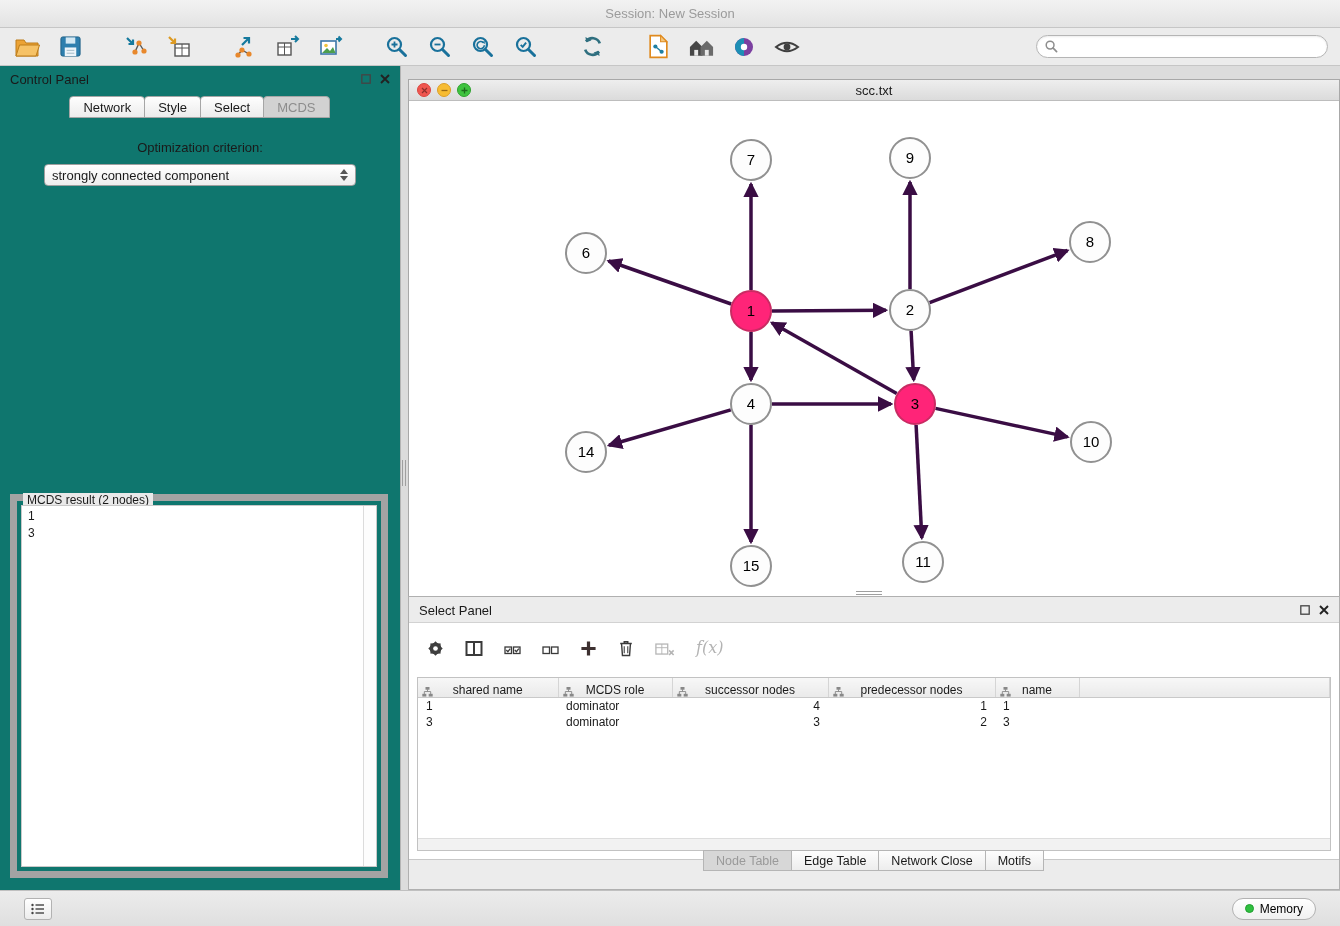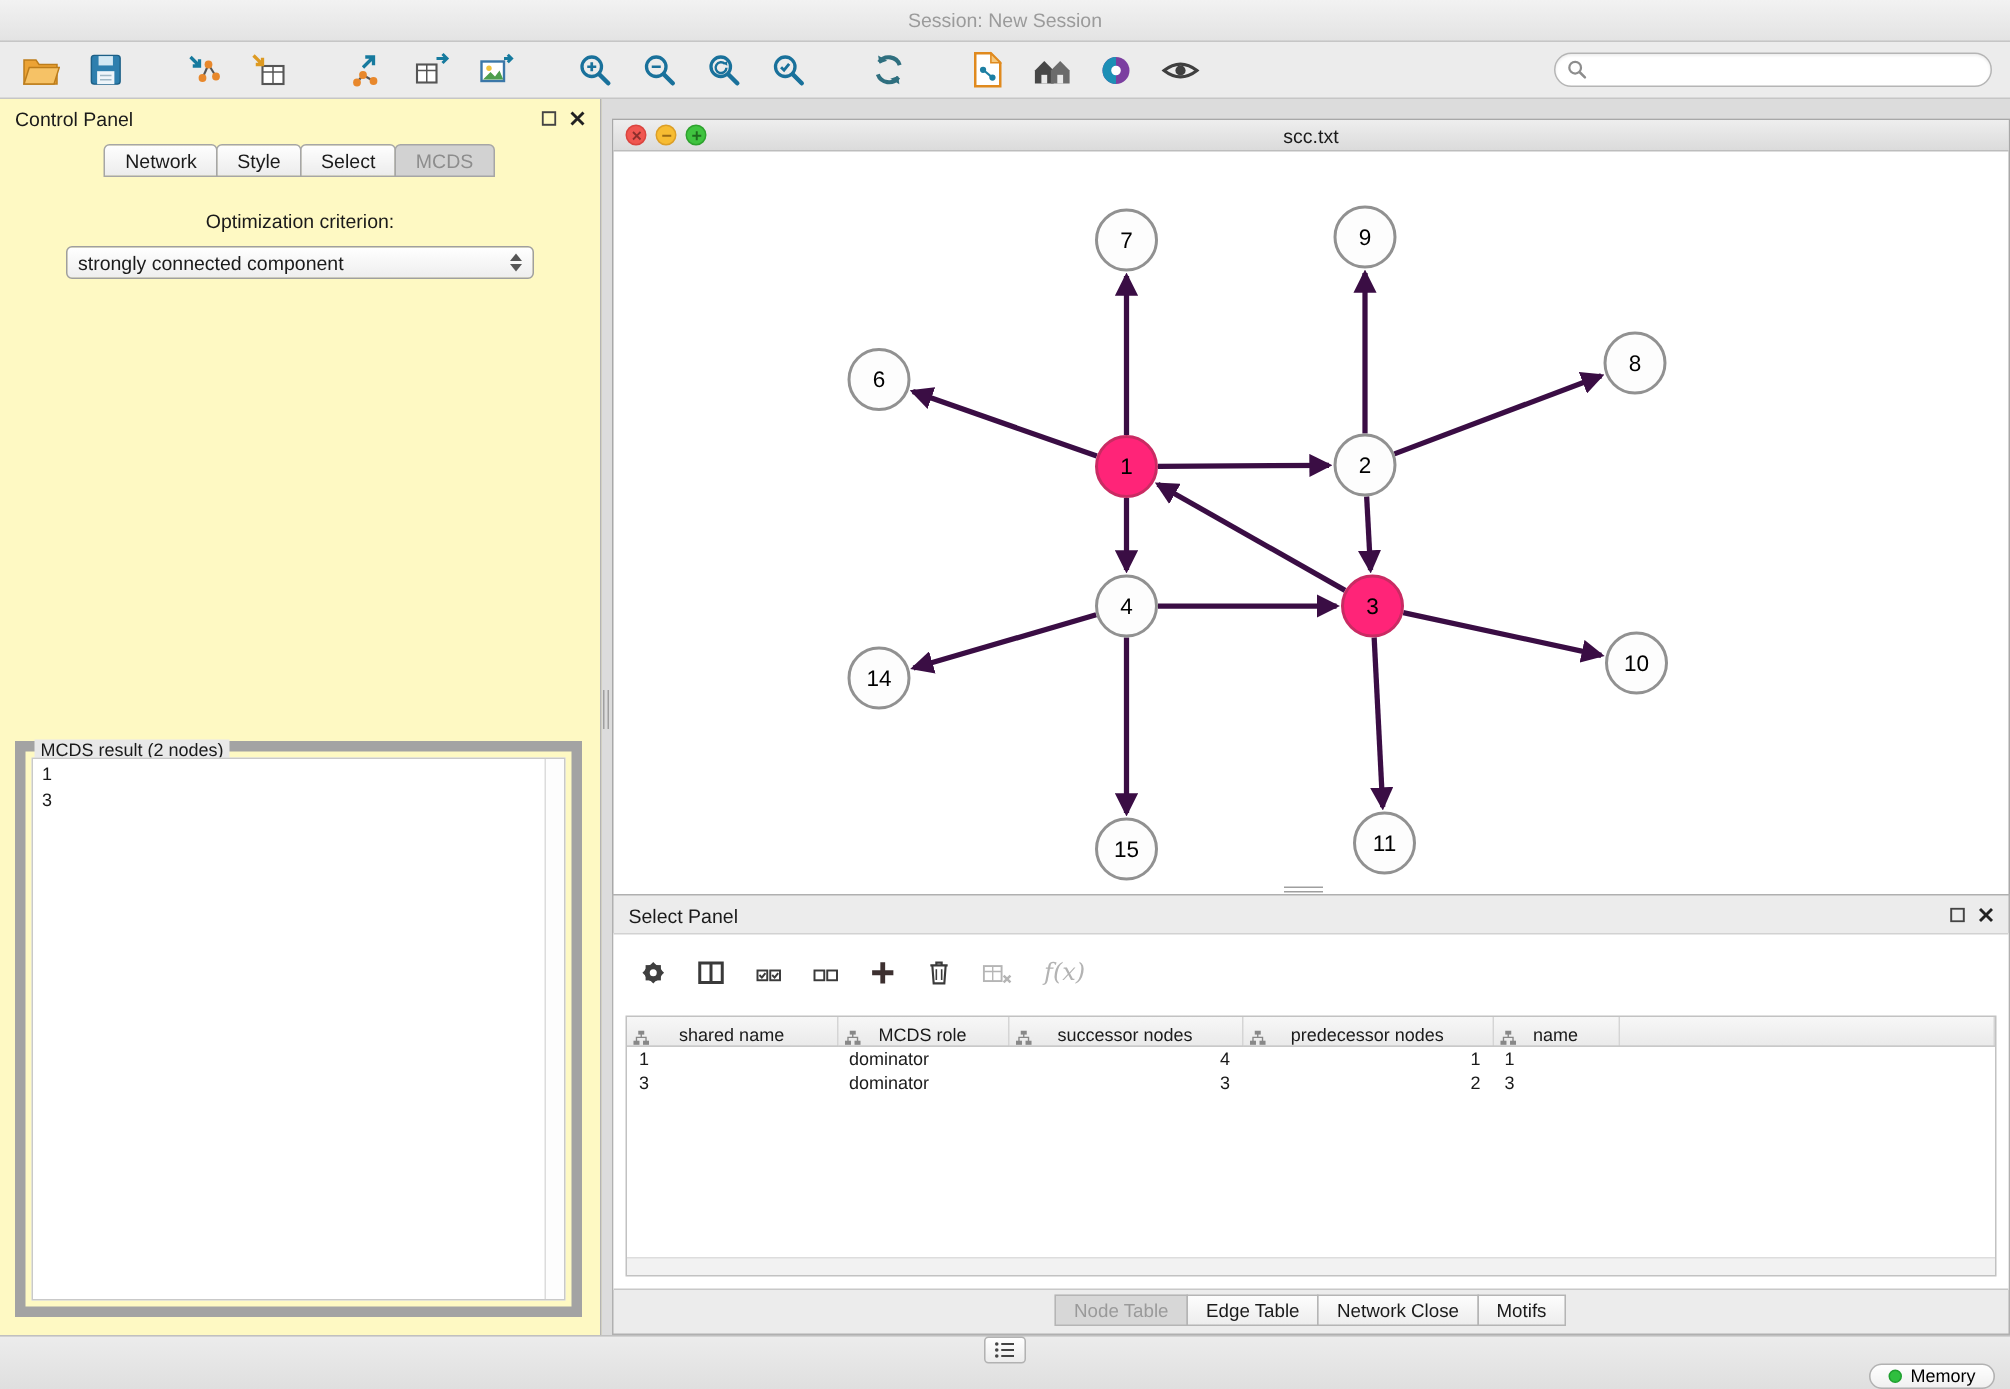--- a/index.html
+++ b/index.html
@@ -15,21 +15,21 @@
   .toolbar{position:absolute;left:0;top:28px;width:100%;height:38px;background:#ececec;
     border-bottom:1px solid #c6c6c6;display:flex;align-items:center;padding:0 12px;}
   .tb{width:30px;height:30px;border:none;background:transparent;display:flex;align-items:center;
     justify-content:center;margin-right:13px;cursor:pointer;padding:0;}
   .grp{margin-right:36px;}
   .search{margin-left:auto;width:292px;height:23px;border:1px solid #b5b5b5;border-radius:12px;background:#fff;
     display:flex;align-items:center;padding:0 8px;box-shadow:inset 0 1px 2px rgba(0,0,0,.08);}
   .search input{border:none;outline:none;flex:1;font-size:12px;background:transparent;margin-left:6px;font-family:"Liberation Sans",sans-serif;}
 
   
-  .control-panel{position:absolute;left:0;top:66px;width:401px;height:824px;background:#fef9c3;border-right:1px solid #b4b4b4;}
+  .control-panel{position:absolute;left:0;top:66px;width:401px;height:824px;background:#0f766e;border-right:1px solid #b4b4b4;}
   .panel-header{height:26px;display:flex;align-items:center;padding:0 10px;font-size:13px;}
   .panel-controls{margin-left:auto;display:flex;gap:9px;align-items:center;}
   .ph-btn{background:none;border:none;padding:0;display:flex;cursor:pointer;}
   .tabs-row{display:flex;justify-content:center;margin-top:4px;}
   .tab{height:22px;padding:0 13px;font-size:13px;border:1px solid #a6a6a6;border-radius:4px 4px 0 0;
     background:linear-gradient(#fefefe,#ececec);display:flex;align-items:center;margin-left:-1px;cursor:pointer;}
   .tab.active{background:#d2d2d2;color:#8d8d8d;}
   .opt-label{margin-top:22px;text-align:center;font-size:13px;}
   .dropdown{margin:9px auto 0;width:312px;height:22px;border:1px solid #9f9f9f;border-radius:4px;
     background:linear-gradient(#ffffff,#eeeeee);display:flex;align-items:center;padding:0 7px;font-size:13px;cursor:pointer;}
@@ -71,28 +71,28 @@
   .fx{font-family:"DejaVu Serif",serif;font-style:italic;font-size:16px;color:#b3b3b3;}
   .table-area{position:absolute;left:8px;right:8px;top:54px;bottom:8px;border:1px solid #c2c2c2;overflow:hidden;background:#fff;}
   table{width:100%;border-collapse:collapse;font-size:12px;table-layout:fixed;}
   th{background:linear-gradient(#f7f7f7,#eaeaea);border-right:1px solid #d5d5d5;border-bottom:1px solid #c9c9c9;
     font-weight:normal;height:19px;padding:0;}
   .th-inner{position:relative;display:flex;align-items:flex-end;justify-content:center;height:19px;}
   .th-inner svg{position:absolute;left:4px;}
   td{height:16px;padding:0 8px;white-space:nowrap;overflow:hidden;}
   td.num{text-align:right;}
   .hscroll{position:absolute;left:0;right:0;bottom:0;height:12px;background:#f2f2f2;border-top:1px solid #ddd;}
-  .tp-tabs{position:absolute;left:0;right:0;bottom:5px;display:flex;justify-content:center;}
+  .tp-tabs{position:absolute;left:0;right:0;bottom:18px;display:flex;justify-content:center;}
   .tp-tab{height:21px;padding:0 12px;font-size:12.5px;border:1px solid #b5b5b5;background:linear-gradient(#fdfdfd,#ededed);
     display:flex;align-items:center;margin-left:-1px;cursor:pointer;}
   .tp-tab.active{background:#d7d7d7;color:#9a9a9a;}
 
   
   .statusbar{position:absolute;left:0;top:890px;width:100%;height:36px;background:linear-gradient(#ececec,#dfdfdf);
-    border-top:1px solid #c0c0c0;display:flex;align-items:center;padding:0 10px;flex-direction:column;}
+    border-top:1px solid #c0c0c0;display:flex;align-items:center;padding:0 24px;}
   .menu-btn{width:28px;height:22px;border:1px solid #b2b2b2;border-radius:3px;background:linear-gradient(#fff,#ececec);
     display:flex;align-items:center;justify-content:center;cursor:pointer;}
   .memory-btn{margin-left:auto;height:22px;border:1px solid #b2b2b2;border-radius:11px;background:linear-gradient(#fff,#f0f0f0);
     display:flex;align-items:center;gap:6px;padding:0 12px;font-size:12px;font-family:"Liberation Sans",sans-serif;cursor:pointer;}
   .memdot{width:9px;height:9px;border-radius:50%;background:#2fbf3f;border:1px solid #1f9f2f;}
 </style>
 </head>
 <body>
 
 <div class="app">

